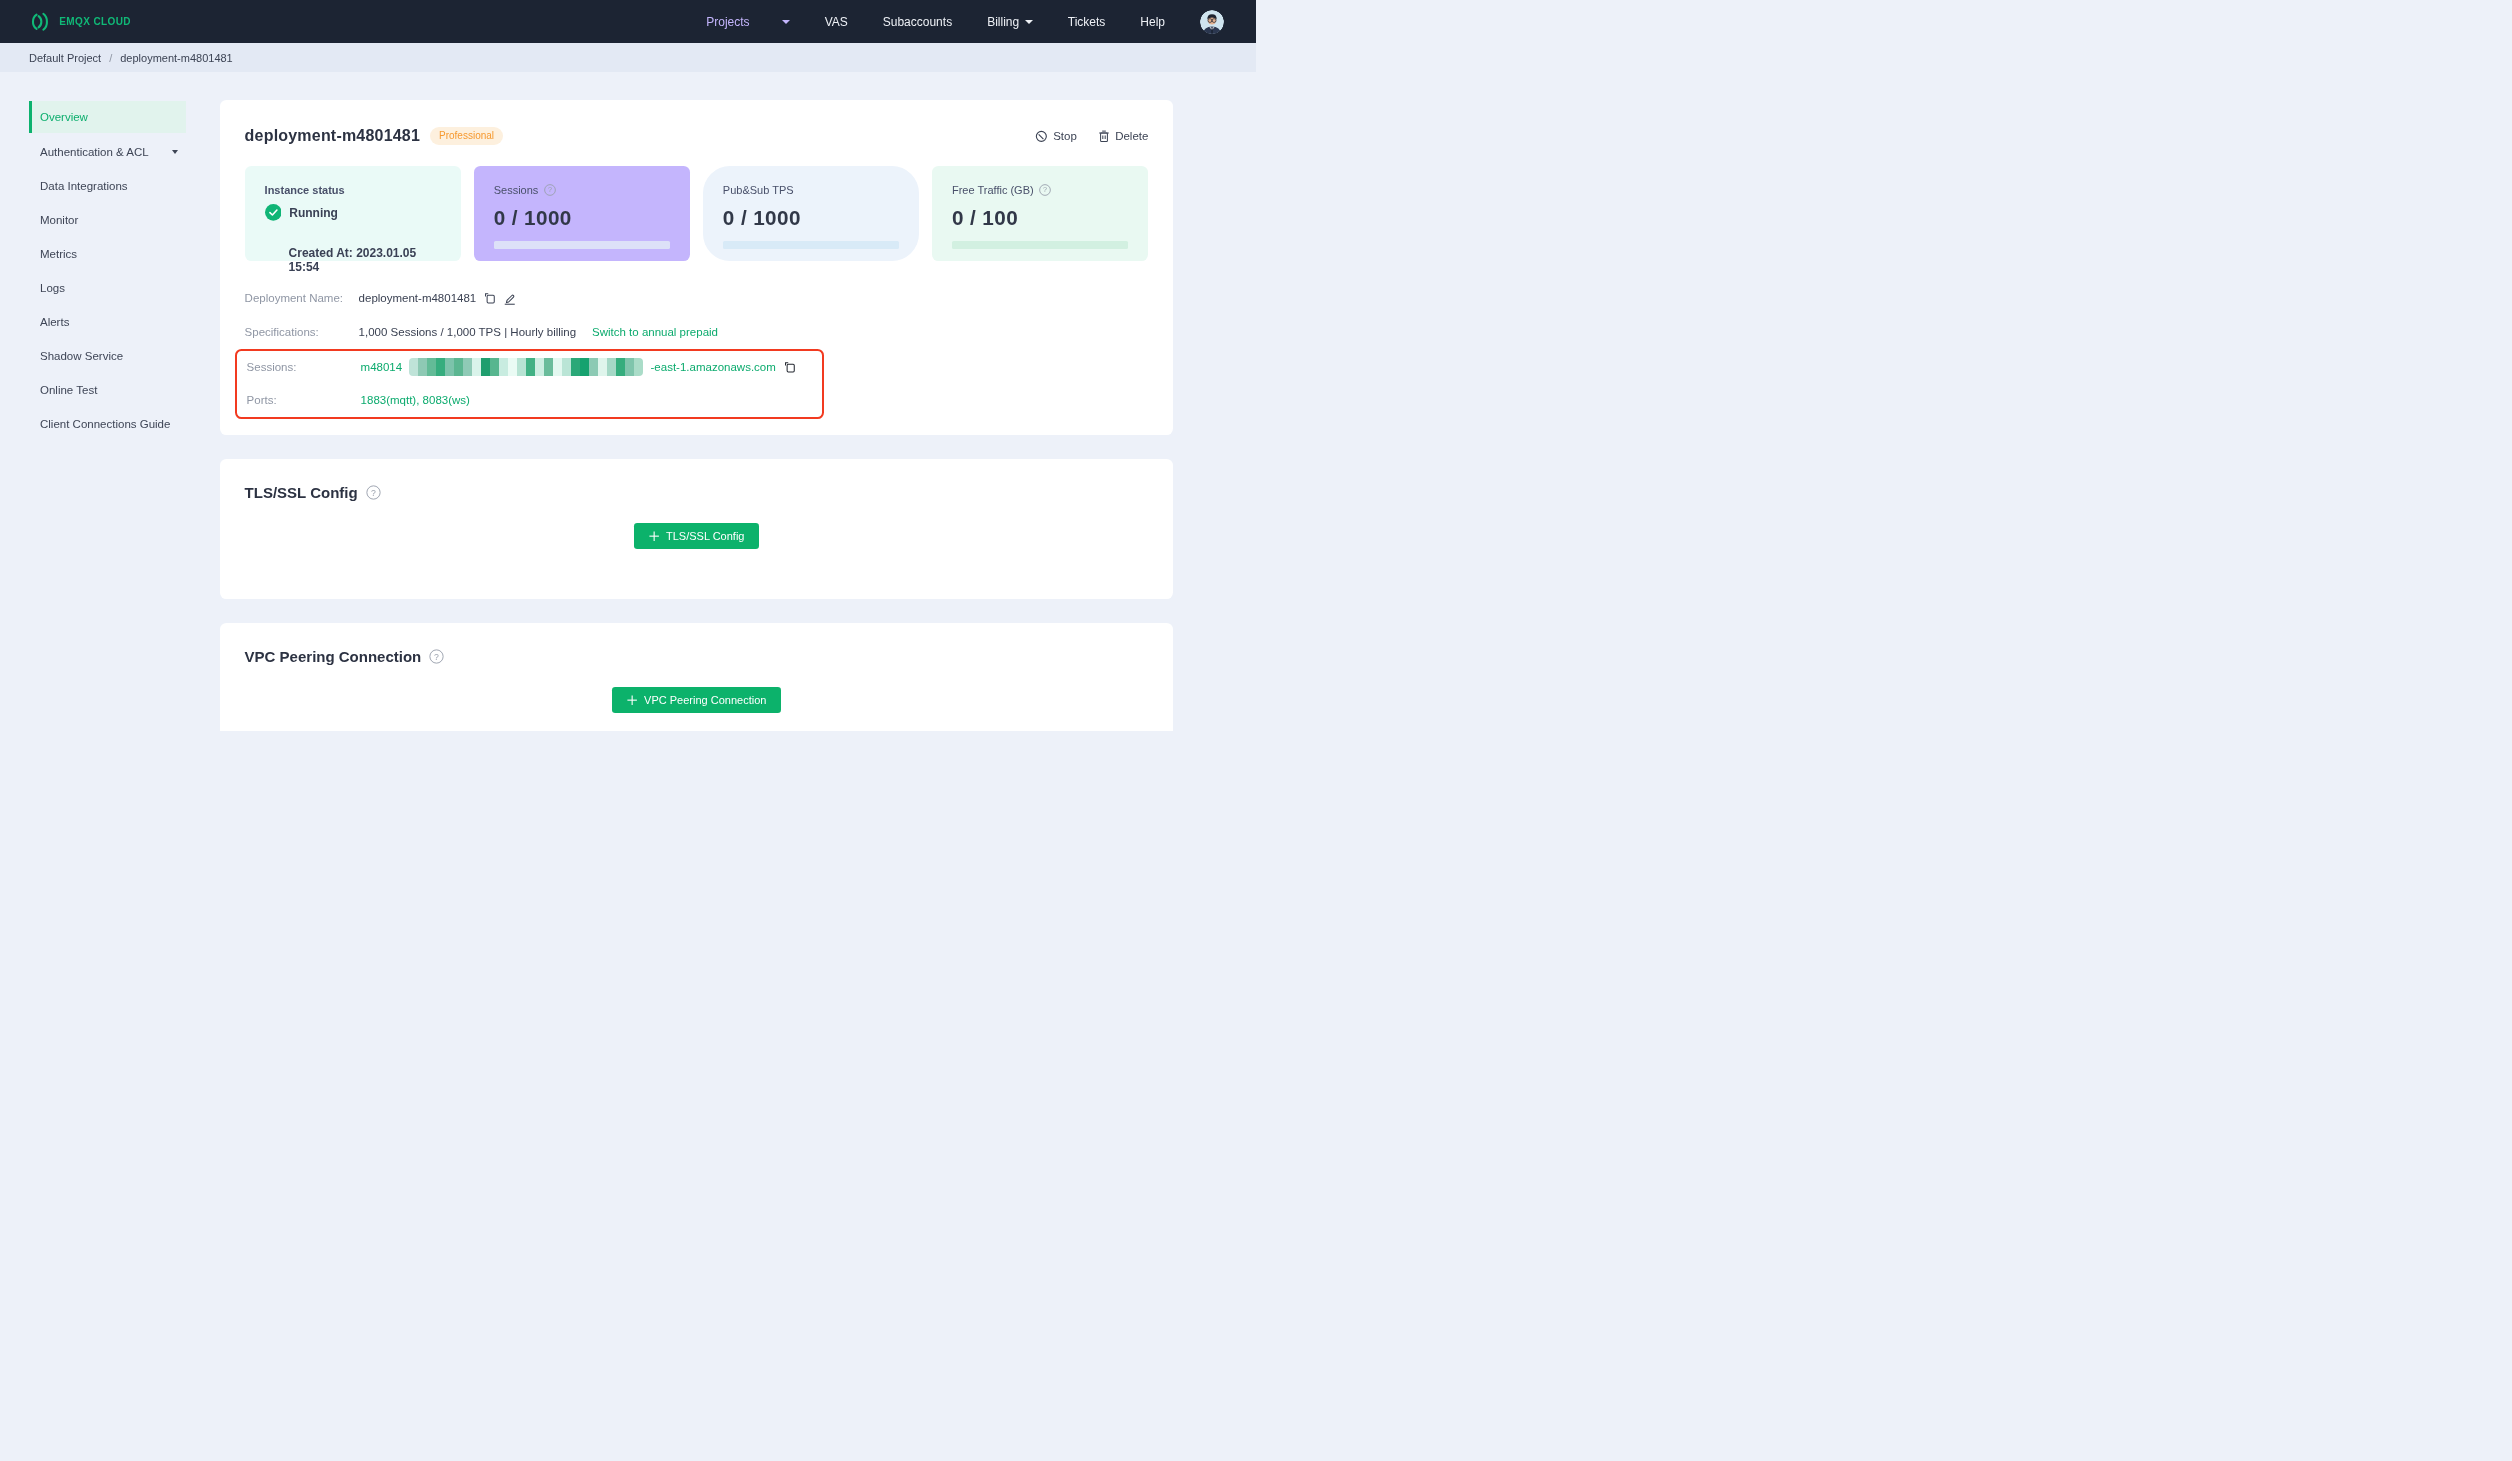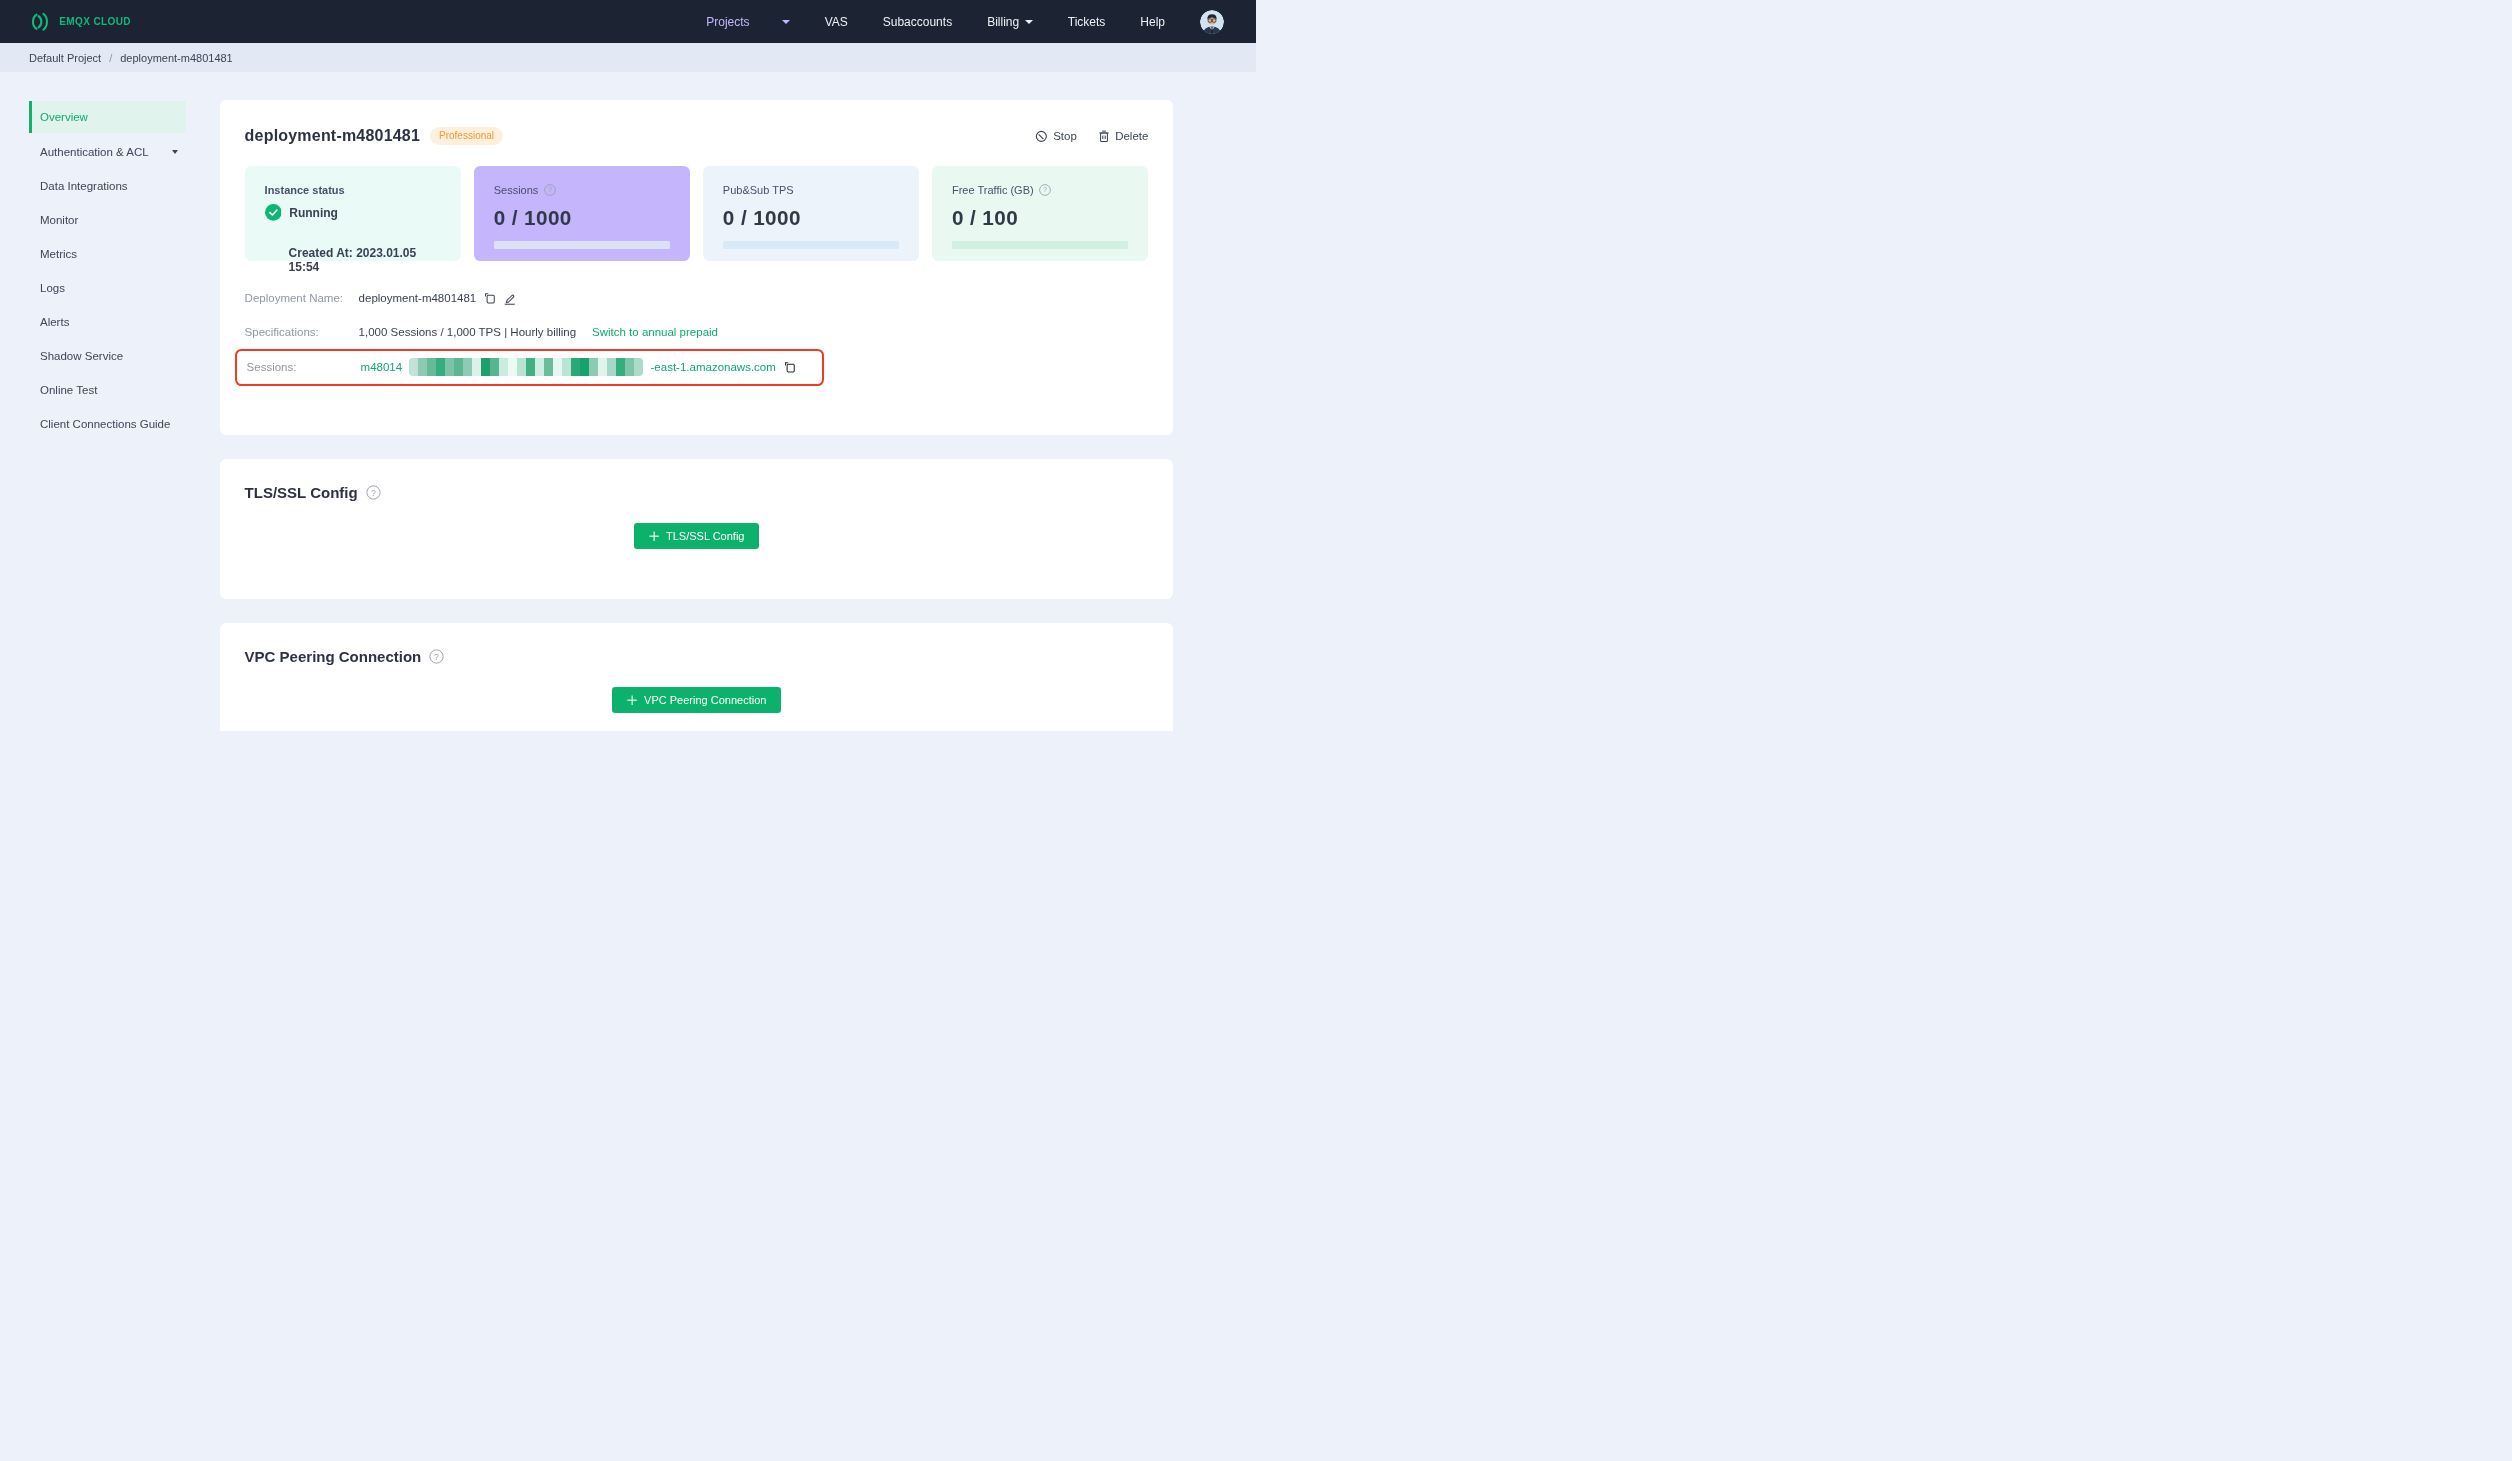--- a/index.html
+++ b/index.html
@@ -58,21 +58,21 @@
   .head-actions { margin-left:auto; display:flex; align-items:center; gap:20.7px; }
   .action-btn {
     background:none; border:none; font-family:inherit; font-size:11.5px; color:#3c4354;
     display:flex; align-items:center; gap:5.6px; cursor:pointer;
   }
   
   .stats { display:flex; gap:12.7px; margin-top:20.7px; }
   .stat { flex:1; height:95px; border-radius:6.4px; padding:18px 20px; position:relative; }
   .stat-status   { background:#eafaf7;font-weight:bold; }
   .stat-sessions { background:#c4b5fd; }
-  .stat-tps      { background:#ecf3fb; }
+  .stat-tps      { background:#ecf3fb;border-radius:27px; }
   .stat-traffic  { background:#e9f9f2; }
   .stat-label { font-size:11px; color:#49506a; display:flex; align-items:center; gap:5.6px; }
   .stat-value { font-size:20.7px; font-weight:700; color:#313848; margin-top:10.3px; letter-spacing:0.4px; }
   .stat-bar { position:absolute; left:20px; right:20px; bottom:12px; height:8px; border-radius:1.6px; }
   .stat-sessions .stat-bar { background:#dde1f8; }
   .stat-tps .stat-bar      { background:#d8eaf7; }
   .stat-traffic .stat-bar  { background:#d2f0e1; }
   .status-line { margin-top:8.7px; display:flex; align-items:center; gap:8px; font-size:12px; color:#3a4155; }
   .created-at { margin-top:25px; font-size:12px; color:#3a4155;padding-left:24px; }
   
@@ -344,20 +344,26 @@
               </span>
             <span class="green-text">-east-1.amazonaws.com</span>
             <button class="icon-btn">
               <svg width="12.7" height="12.7" viewBox="0 0 16 16" fill="none" stroke="#22262f" stroke-width="1.3">
                 <polyline points="3.2,5.6 3.2,2.2 6.6,2.2"></polyline>
                 <rect x="5.2" y="4.2" width="9" height="9.6" rx="1.4"></rect>
               </svg>
             </button>
           </div>
         </div>
+        <div class="info-row">
+          <div class="info-label">Ports:</div>
+          <div class="info-value">
+            <span class="green-text">1883(mqtt), 8083(ws)</span>
+          </div>
+        </div>
       </div>
     </div>
   </section>
 
   <section class="card section-card">
     <div class="section-head">
       <h2 class="section-title">TLS/SSL Config</h2>
       <span>
         <svg width="15" height="15" viewBox="0 0 19 19">
           <circle cx="9.5" cy="9.5" r="8.4" fill="none" stroke="#9aa1ad" stroke-width="1.2"></circle>

